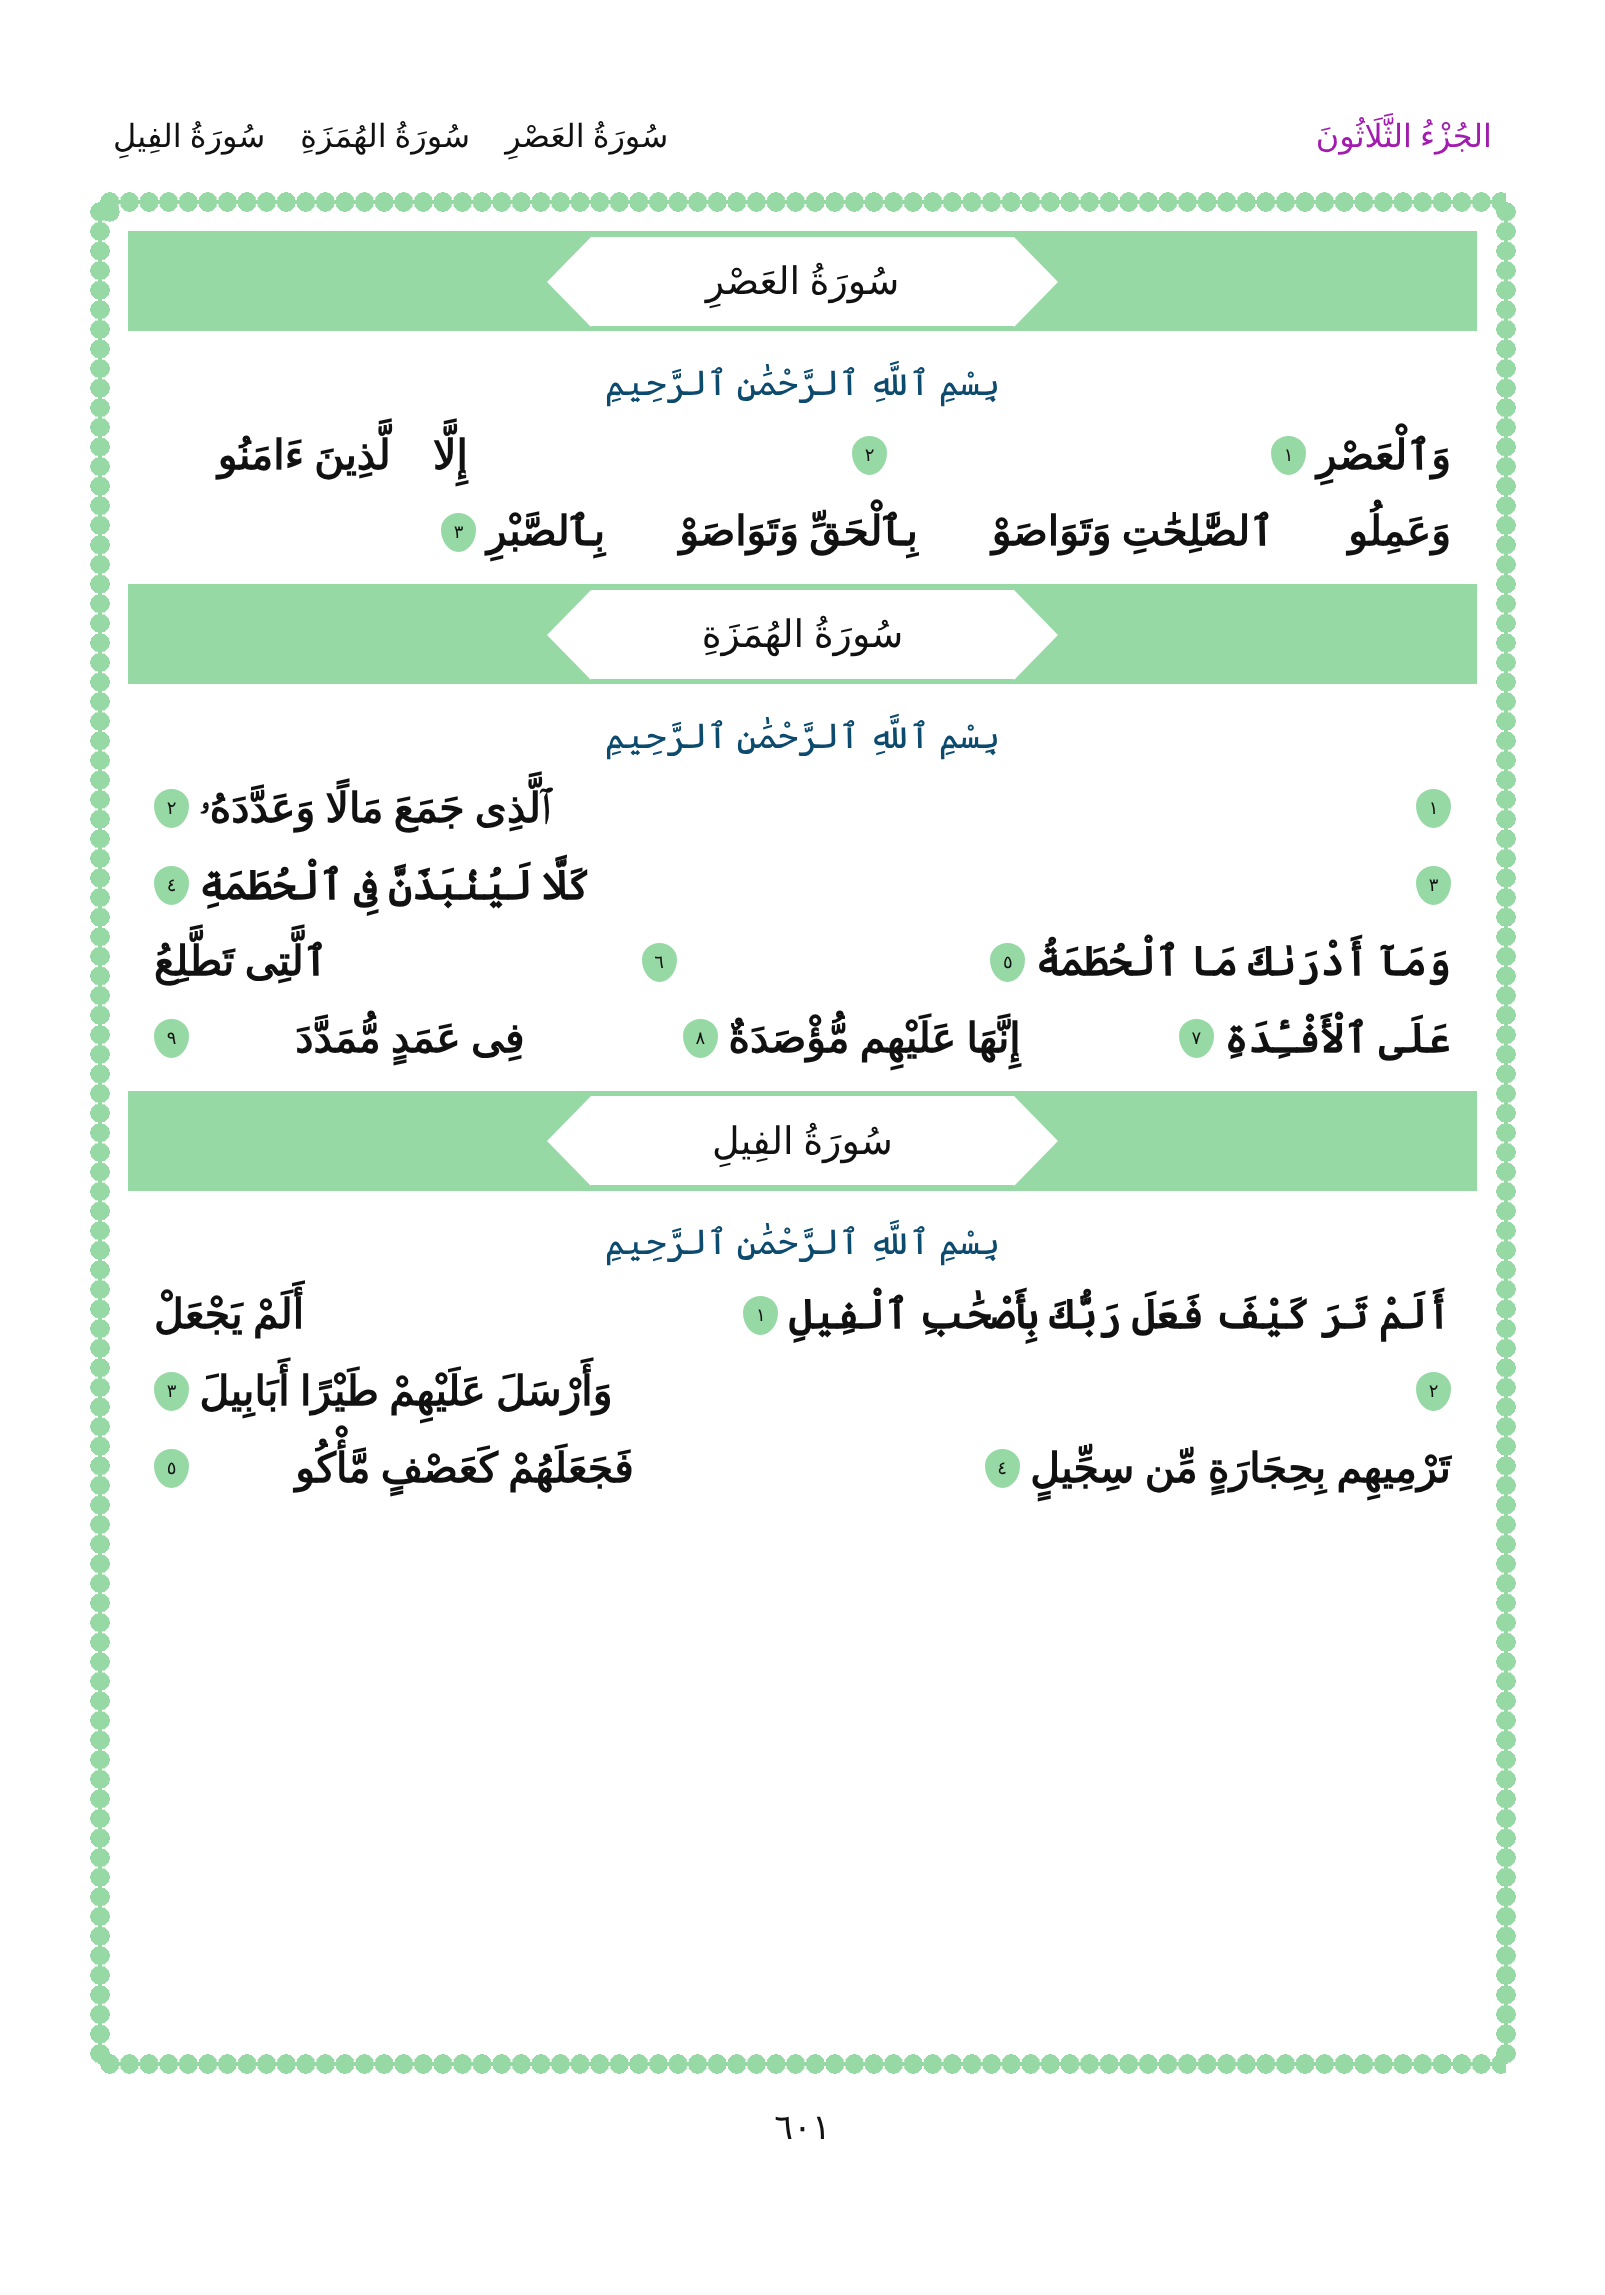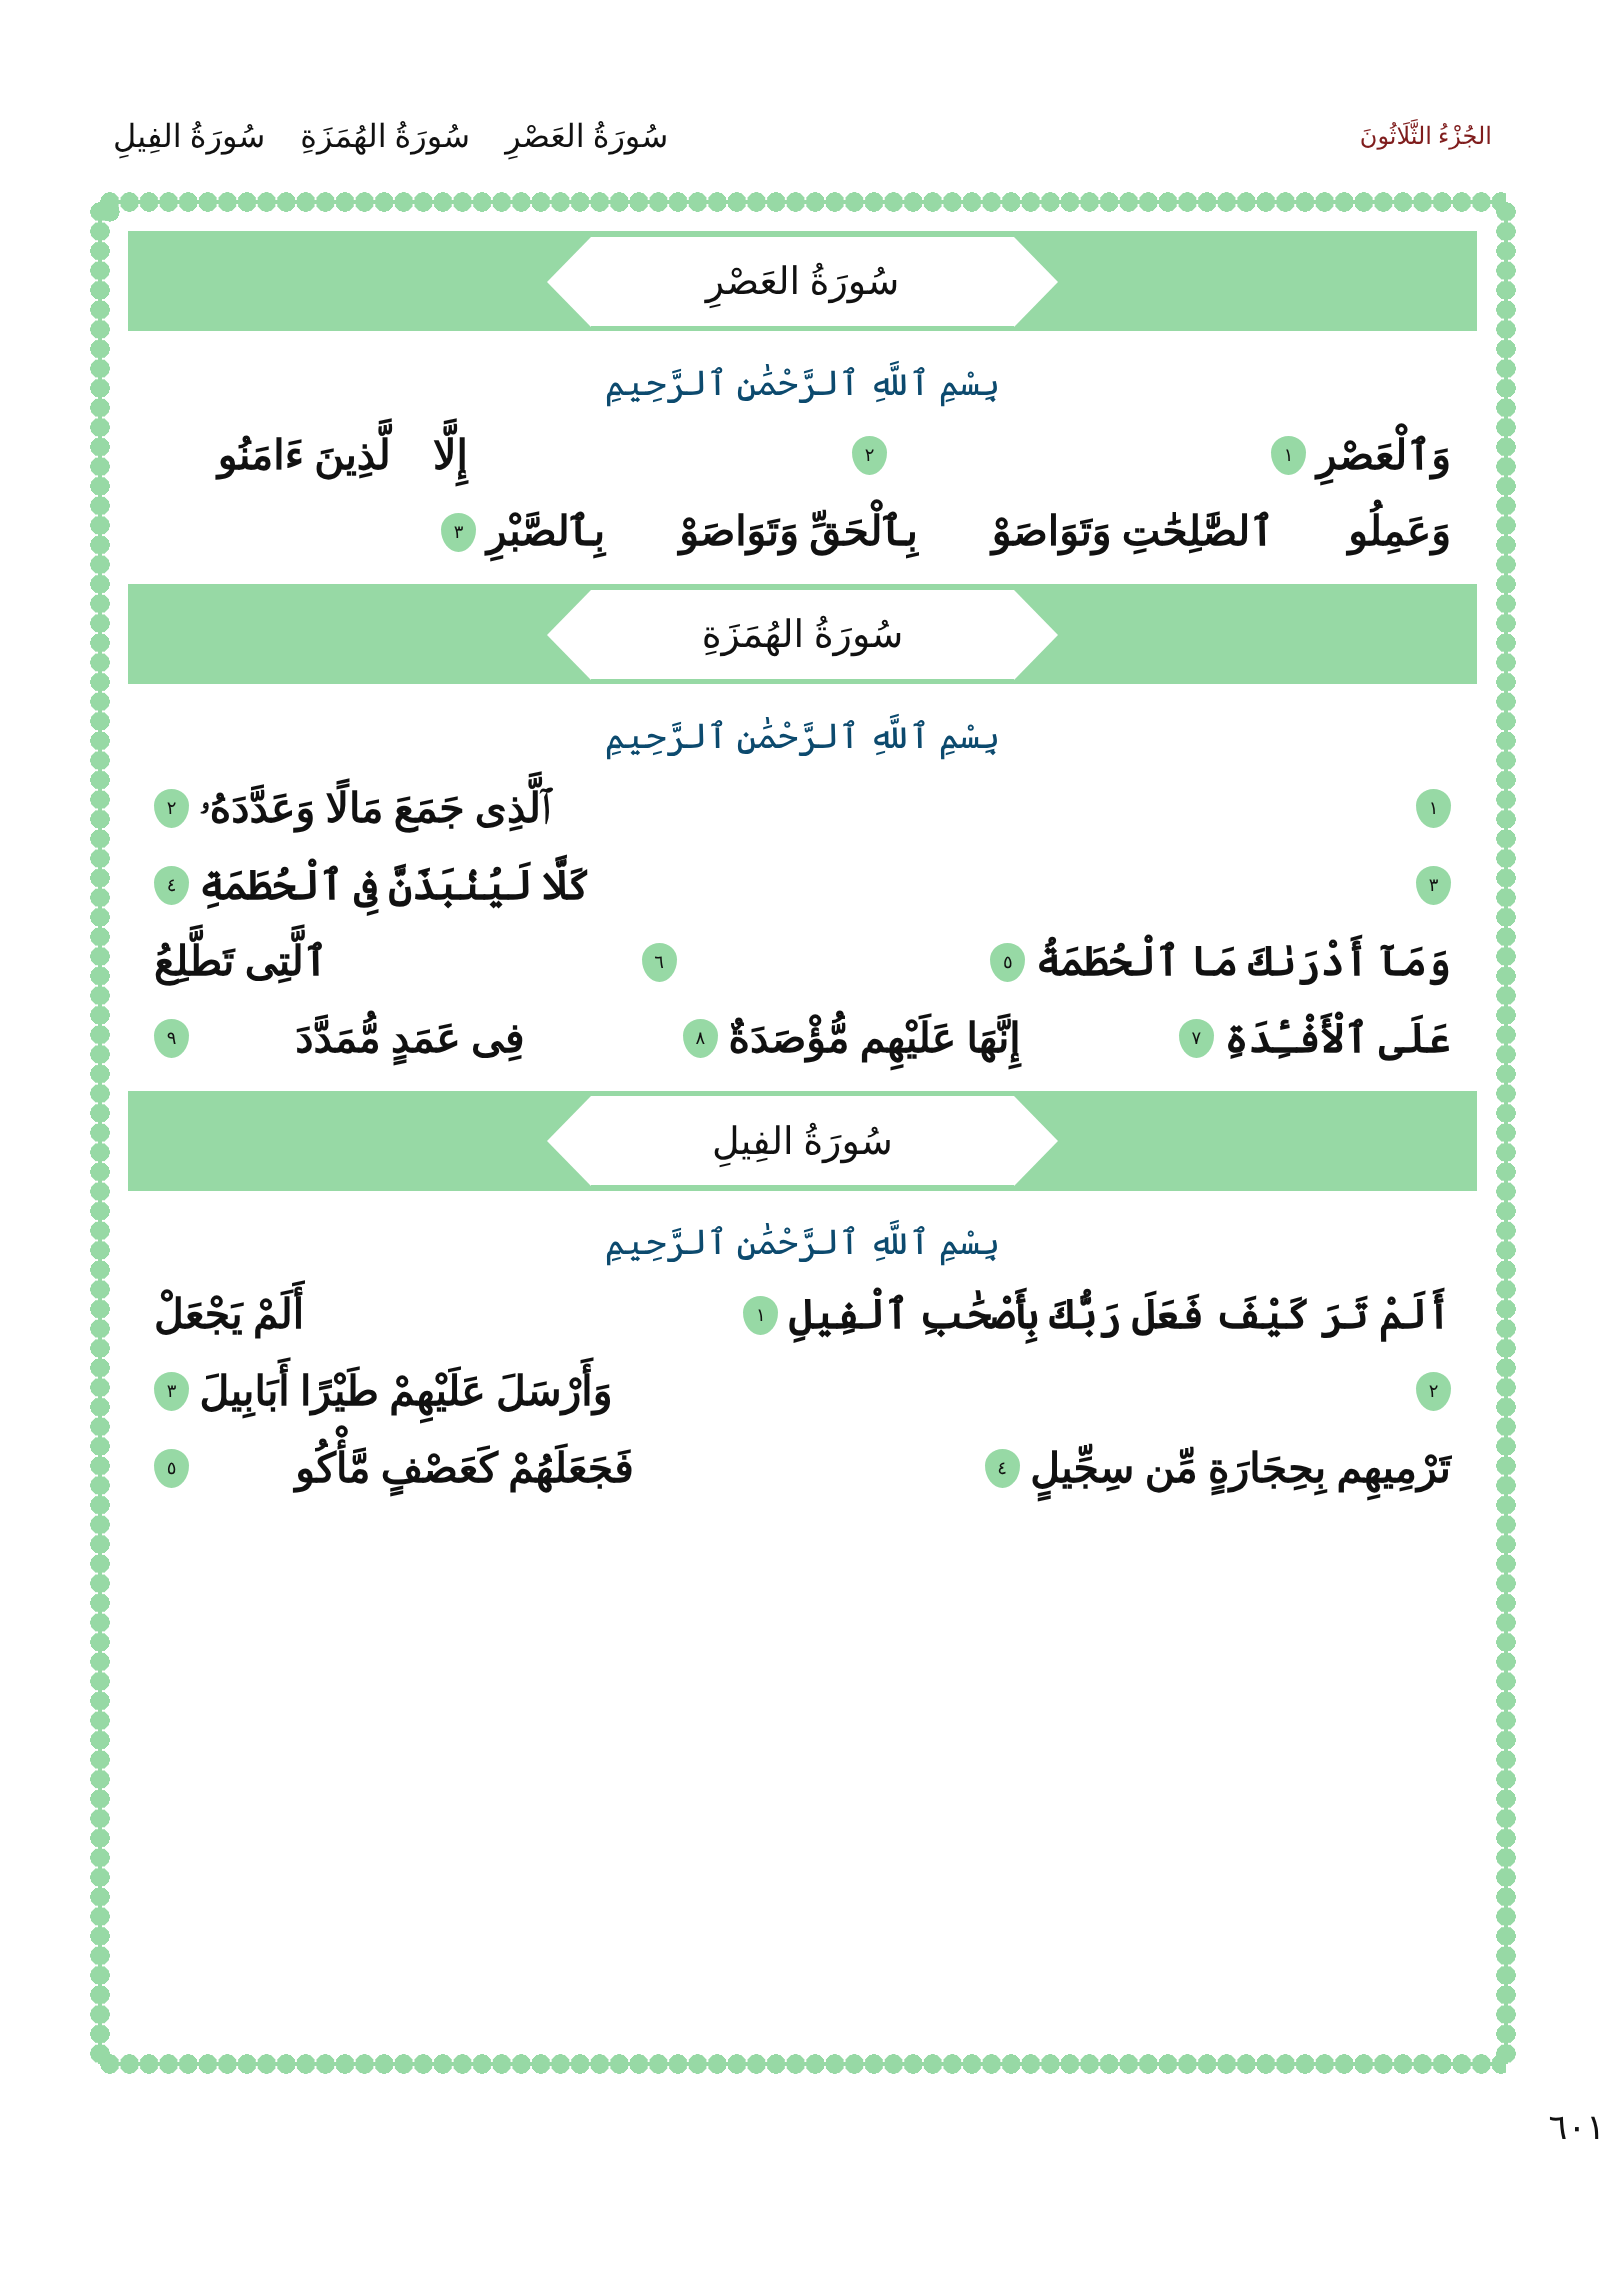--- a/index.html
+++ b/index.html
@@ -26,22 +26,22 @@
     left: 113px;
     right: 113px;
     height: 60px;
     display: flex;
     flex-direction: row;
     align-items: center;
     justify-content: space-between;
     direction: rtl;
   }
   .header-juz {
-    font-size: 24px;
-    color: #7f1d1d;
+    font-size: 32px;
+    color: #a21caf;
     white-space: nowrap;
     letter-spacing: 0px;
   }
   .header-suras {
     display: flex;
     flex-direction: row;
     gap: 35px;
     font-size: 32px;
     color: #111111;
     white-space: nowrap;
@@ -198,20 +198,21 @@
     color: #111111;
     flex: 0 0 auto;
   }
 
   
   .page-number {
     position: absolute;
     left: 0;
     right: 0;
     top: 2107px;
+    text-align: center;
     font-size: 35px;
     color: #111111;
   }
 </style>
 </head>
 <body>
 
 <div class="page">
 
   <div class="page-header">

